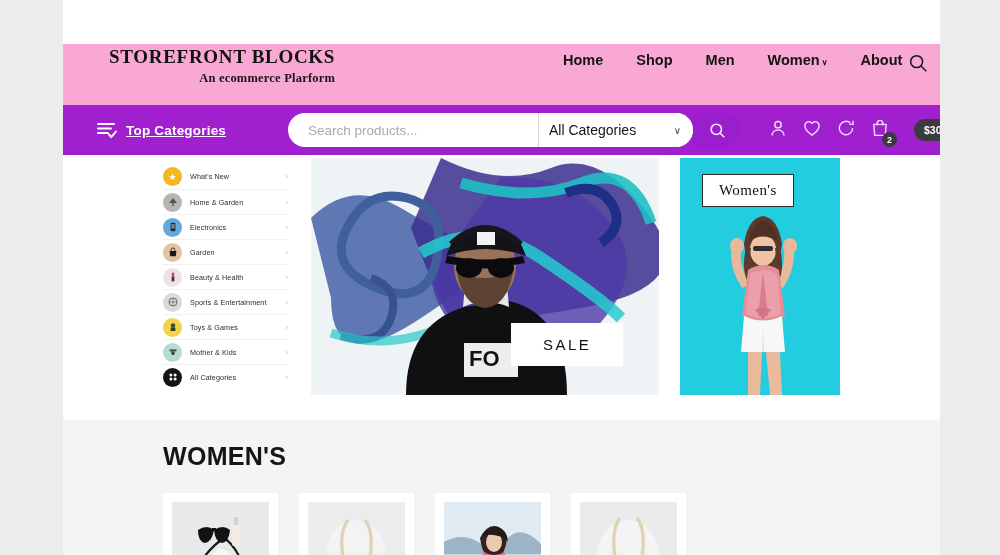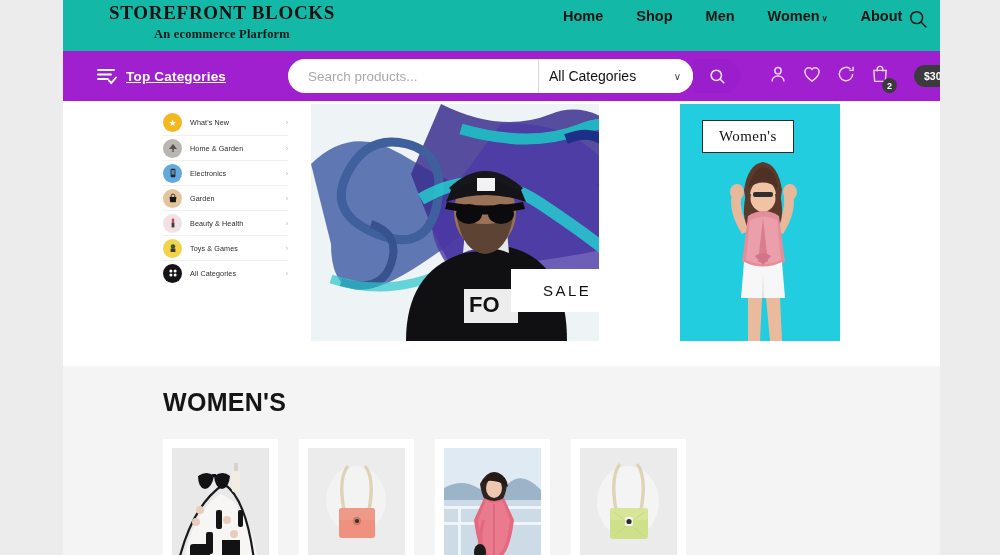--- a/index.html
+++ b/index.html
@@ -12,33 +12,33 @@
   .page { position: relative; width: 1000px; height: 555px; }
 
   
   .canvas {
     position: absolute; left: 63px; top: 0; width: 877px; height: 555px;
     background: #ffffff; overflow: hidden;
   }
 
   
   .topbar {
-    height: 51px; background: #14b8a6;
-    display: flex; align-items: center; position: relative;
+    height: 61px; background: #f9a8d4;
+    display: flex; align-items: center; position: relative; margin-top: 44px;
   }
   .brand { position: absolute; left: 46px; top: 2px; }
   .brand-title {
     font-family: "Liberation Serif", serif;
     font-size: 19px; font-weight: 700; letter-spacing: .7px;
     color: #121212; white-space: nowrap;
   }
   .brand-sub {
     font-family: "Liberation Serif", serif;
     font-size: 12.5px; font-weight: 700; color: #161616;
-    text-align: center; margin-top: 3px; letter-spacing: .2px;
+    text-align: right; margin-top: 3px; letter-spacing: .2px;
   }
   .nav {
     position: absolute; left: 500px; top: 8px;
     display: flex; align-items: flex-start; gap: 33px;
   }
   .nav-item {
     font-size: 14.5px; font-weight: 700; color: #141414;
     cursor: pointer; white-space: nowrap;
     display: flex; align-items: baseline; gap: 2px;
   }
@@ -124,21 +124,21 @@
     font-size: 9px; overflow: hidden; position: relative;
   }
   .catname {
     font-size: 7.2px; color: #2b2b2b; letter-spacing: .1px; white-space: nowrap;
     flex: 1;
   }
   .catarrow { font-size: 7px; color: #b5b5b8; }
 
   
   .banner-main {
-    position: absolute; left: 248px; top: 3px; width: 288px; height: 237px;
+    position: absolute; left: 248px; top: 3px; width: 348px; height: 237px;
     overflow: hidden;
   }
   .banner-side {
     position: absolute; left: 617px; top: 3px; width: 160px; height: 237px;
     overflow: hidden;
   }
   .sale-tag {
     position: absolute; left: 200px; top: 165px;
     background: #fff; color: #111; font-size: 15px; letter-spacing: 2.5px;
     padding: 13px 32px; font-family: "Liberation Sans", sans-serif;
@@ -307,27 +307,47 @@
           <span class="catthumb" style="background:#f0e2e4;">
             <svg width="12" height="12" viewBox="0 0 12 12">
                 <rect x="4.6" y="5.4" width="2.8" height="5" fill="#3b3b42"></rect>
                 <rect x="4.8" y="1.6" width="2.4" height="4" rx="1" fill="#d8404f"></rect>
               </svg>
           </span>
           <span class="catname">Beauty &amp; Health</span>
           <span class="catarrow">›</span>
         </div>
         <div class="catrow">
+          <span class="catthumb" style="background:#d9d9da;">
+            <svg width="12" height="12" viewBox="0 0 12 12">
+                <circle cx="6" cy="6" r="4" fill="none" stroke="#6a6a70" stroke-width="1"></circle>
+                <path d="M2.4 6h7.2M6 2.2v7.6" stroke="#6a6a70" stroke-width="0.7"></path>
+              </svg>
+          </span>
+          <span class="catname">Sports &amp; Entertainment</span>
+          <span class="catarrow">›</span>
+        </div>
+        <div class="catrow">
           <span class="catthumb" style="background:#f2d34a;">
             <svg width="12" height="12" viewBox="0 0 12 12">
                 <circle cx="6" cy="4.6" r="2.3" fill="#2f5e2f"></circle>
                 <rect x="3.6" y="6.6" width="4.8" height="3.4" fill="#46372c"></rect>
               </svg>
           </span>
           <span class="catname">Toys &amp; Games</span>
+          <span class="catarrow">›</span>
+        </div>
+        <div class="catrow">
+          <span class="catthumb" style="background:#b6dbd4;">
+            <svg width="12" height="12" viewBox="0 0 12 12">
+                <rect x="2.6" y="3.4" width="6.8" height="2" fill="#3a4f4c"></rect>
+                <path d="M4 5.4h4l-.7 3.6H4.7z" fill="#3a4f4c"></path>
+              </svg>
+          </span>
+          <span class="catname">Mother &amp; Kids</span>
           <span class="catarrow">›</span>
         </div>
         <div class="catrow">
           <span class="catthumb" style="background:#141418;">
             <svg width="12" height="12" viewBox="0 0 12 12" fill="#ffffff">
               <rect x="2.4" y="2.4" width="3" height="3" rx="1.5"></rect>
                 <rect x="6.6" y="2.4" width="3" height="3" rx="1.5"></rect>
               <rect x="2.4" y="6.6" width="3" height="3" rx="1.5"></rect>
                 <rect x="6.6" y="6.6" width="3" height="3" rx="1.5"></rect>
             </svg>

